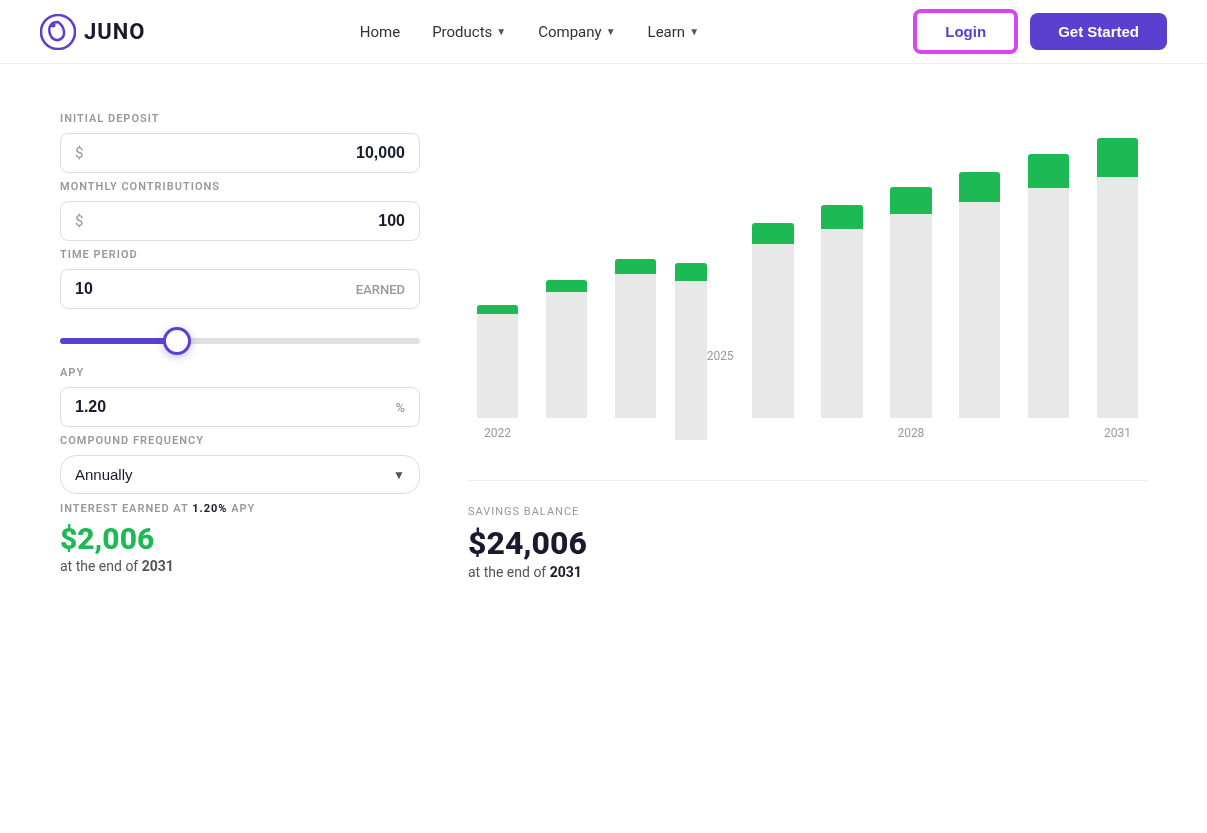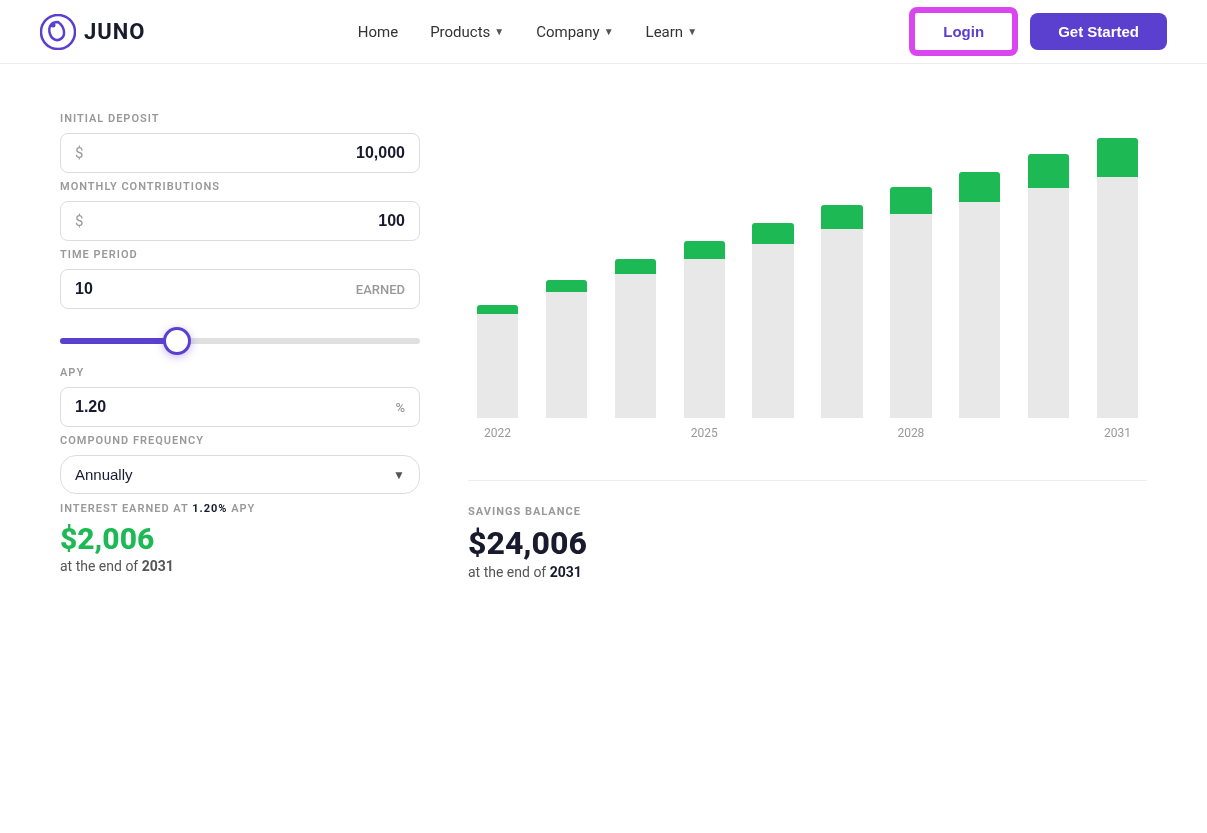--- a/index.html
+++ b/index.html
@@ -11,21 +11,21 @@
       padding: 0 40px; height: 64px; border-bottom: 1px solid #eee;
       background: #fff; position: sticky; top: 0; z-index: 100;
     }
     .navbar-logo { display: flex; align-items: center; gap: 8px; cursor: pointer; }
     .navbar-logo-text { font-size: 22px; font-weight: 700; color: #1a1a2e; letter-spacing: 1px; }
     .navbar-links { display: flex; gap: 32px; align-items: center; }
     .navbar-link { font-size: 15px; color: #333; cursor: pointer; display: flex; align-items: center; gap: 4px; text-decoration: none; }
     .chevron-down { font-size: 10px; color: #555; }
     .navbar-actions { display: flex; gap: 12px; align-items: center; }
     .btn-login {
-      padding: 10px 28px; border: 6px solid #d946ef; color: #5b3fcf;
+      padding: 10px 28px; border: 4px solid #d946ef; color: #5b3fcf;
       background: transparent; border-radius: 8px; font-size: 15px; font-weight: 600;
       cursor: pointer;
     }
     .btn-get-started {
       padding: 10px 28px; border: none; background: #5b3fcf; color: #fff;
       border-radius: 8px; font-size: 15px; font-weight: 600; cursor: pointer;
     }
 
     
     .logo-icon { width: 36px; height: 36px; }
@@ -81,21 +81,21 @@
     .select-arrow { color: #555; font-size: 12px; }
 
     
     .right-panel { flex: 1; display: flex; flex-direction: column; padding-top: 20px; }
     .chart-area { flex: 1; display: flex; align-items: flex-end; gap: 10px; padding-bottom: 32px; position: relative; min-height: 340px; }
 
     .bottom-stats {
       display: flex; gap: 0; border-top: 1px solid #eee; padding-top: 24px; margin-top: 8px;
     }
     .stat-item { flex: 1; }
-    .stat-label { font-size: 11px; font-weight: 700; color: #999; letter-spacing: 1px; text-transform: uppercase; margin-bottom: 6px; }
+    .stat-label { font-size: 11px; font-weight: 400; color: #999; letter-spacing: 1px; text-transform: uppercase; margin-bottom: 6px; }
     .stat-value { font-size: 32px; font-weight: 800; color: #1a1a2e; }
     .stat-sub { font-size: 14px; color: #555; margin-top: 2px; }
     .stat-sub strong { color: #1a1a2e; font-weight: 700; }
   </style>
 </head>
 <body>
 
 <nav class="navbar">
   <div class="navbar-logo">
     <svg class="logo-icon" viewBox="0 0 36 36" fill="none" xmlns="http://www.w3.org/2000/svg">
@@ -217,21 +217,21 @@
           </div>
           <div style="font-size: 12px; color: rgb(153, 153, 153); margin-top: 8px; visibility: hidden;">2023</div>
         </div>
         <div style="display: flex; flex-direction: column; align-items: center; flex: 1 1 0%; justify-content: flex-end;">
           <div style="display: flex; flex-direction: column; align-items: center; width: 70%; justify-content: flex-end;">
             <div style="background: rgb(29, 185, 84); width: 100%; height: 15px; border-radius: 3px 3px 0px 0px;"></div>
             <div style="background: rgb(232, 232, 232); width: 100%; height: 144px;"></div>
           </div>
           <div style="font-size: 12px; color: rgb(153, 153, 153); margin-top: 8px; visibility: hidden;">2024</div>
         </div>
-        <div style="display: flex; flex-direction: column; align-items: center; flex: 1 1 0%; justify-content: flex-end;">
+        <div style="display: flex; align-items: center; flex: 1 1 0%; justify-content: flex-end;">
           <div style="display: flex; flex-direction: column; align-items: center; width: 70%; justify-content: flex-end;">
             <div style="background: rgb(29, 185, 84); width: 100%; height: 18px; border-radius: 3px 3px 0px 0px;"></div>
             <div style="background: rgb(232, 232, 232); width: 100%; height: 159px;"></div>
           </div>
           <div style="font-size: 12px; color: rgb(153, 153, 153); margin-top: 8px; visibility: visible;">2025</div>
         </div>
         <div style="display: flex; flex-direction: column; align-items: center; flex: 1 1 0%; justify-content: flex-end;">
           <div style="display: flex; flex-direction: column; align-items: center; width: 70%; justify-content: flex-end;">
             <div style="background: rgb(29, 185, 84); width: 100%; height: 21px; border-radius: 3px 3px 0px 0px;"></div>
             <div style="background: rgb(232, 232, 232); width: 100%; height: 174px;"></div>

